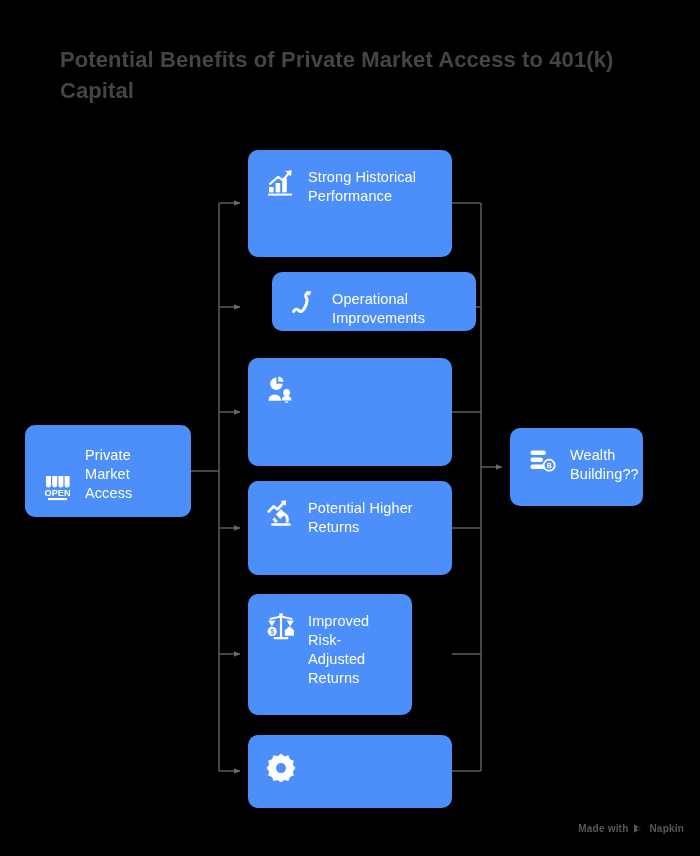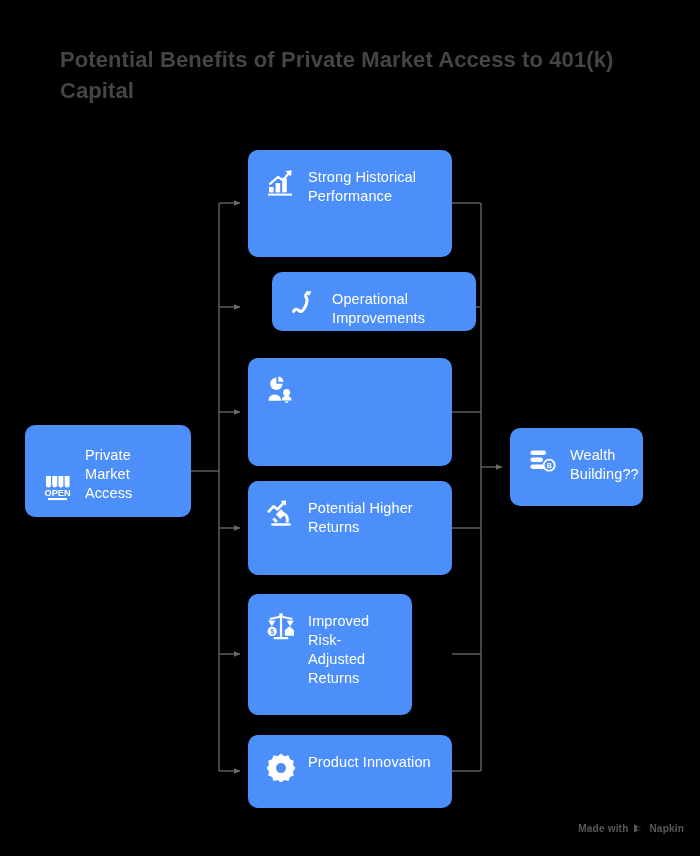--- a/index.html
+++ b/index.html
@@ -234,21 +234,20 @@
 
   <div class="node" id="node-b5">
     <span class="icon">
       <svg viewBox="0 0 30 30">
         <g fill="#ffffff">
           <path d="M15 1.6 l3.3 2.6 4.1 -0.9 1.5 3.9 3.9 1.5 -0.9 4.1 2.6 3.3 -2.6 3.3 0.9 4.1 -3.9 1.5 -1.5 3.9 -4.1 -0.9 -3.3 2.6 -3.3 -2.6 -4.1 0.9 -1.5 -3.9 -3.9 -1.5 0.9 -4.1 -2.6 -3.3 2.6 -3.3 -0.9 -4.1 3.9 -1.5 1.5 -3.9 4.1 0.9 z"></path>
           <circle cx="15" cy="16.1" r="5" fill="#4d8ffa"></circle>
         </g>
       </svg>
     </span>
-    <span class="label">Product Innovation</span>
   </div>
 
   <div class="node" id="node-wealth">
     <span class="icon">
       <svg viewBox="0 0 30 30">
         <g fill="#ffffff">
           <rect x="2.4" y="5.4" width="15.6" height="4.6" rx="2.3"></rect>
           <rect x="2.4" y="12.4" width="12.6" height="4.6" rx="2.3"></rect>
           <rect x="2.4" y="19.4" width="15.6" height="4.6" rx="2.3"></rect>
           <circle cx="21.2" cy="20.2" r="6.4"></circle>

